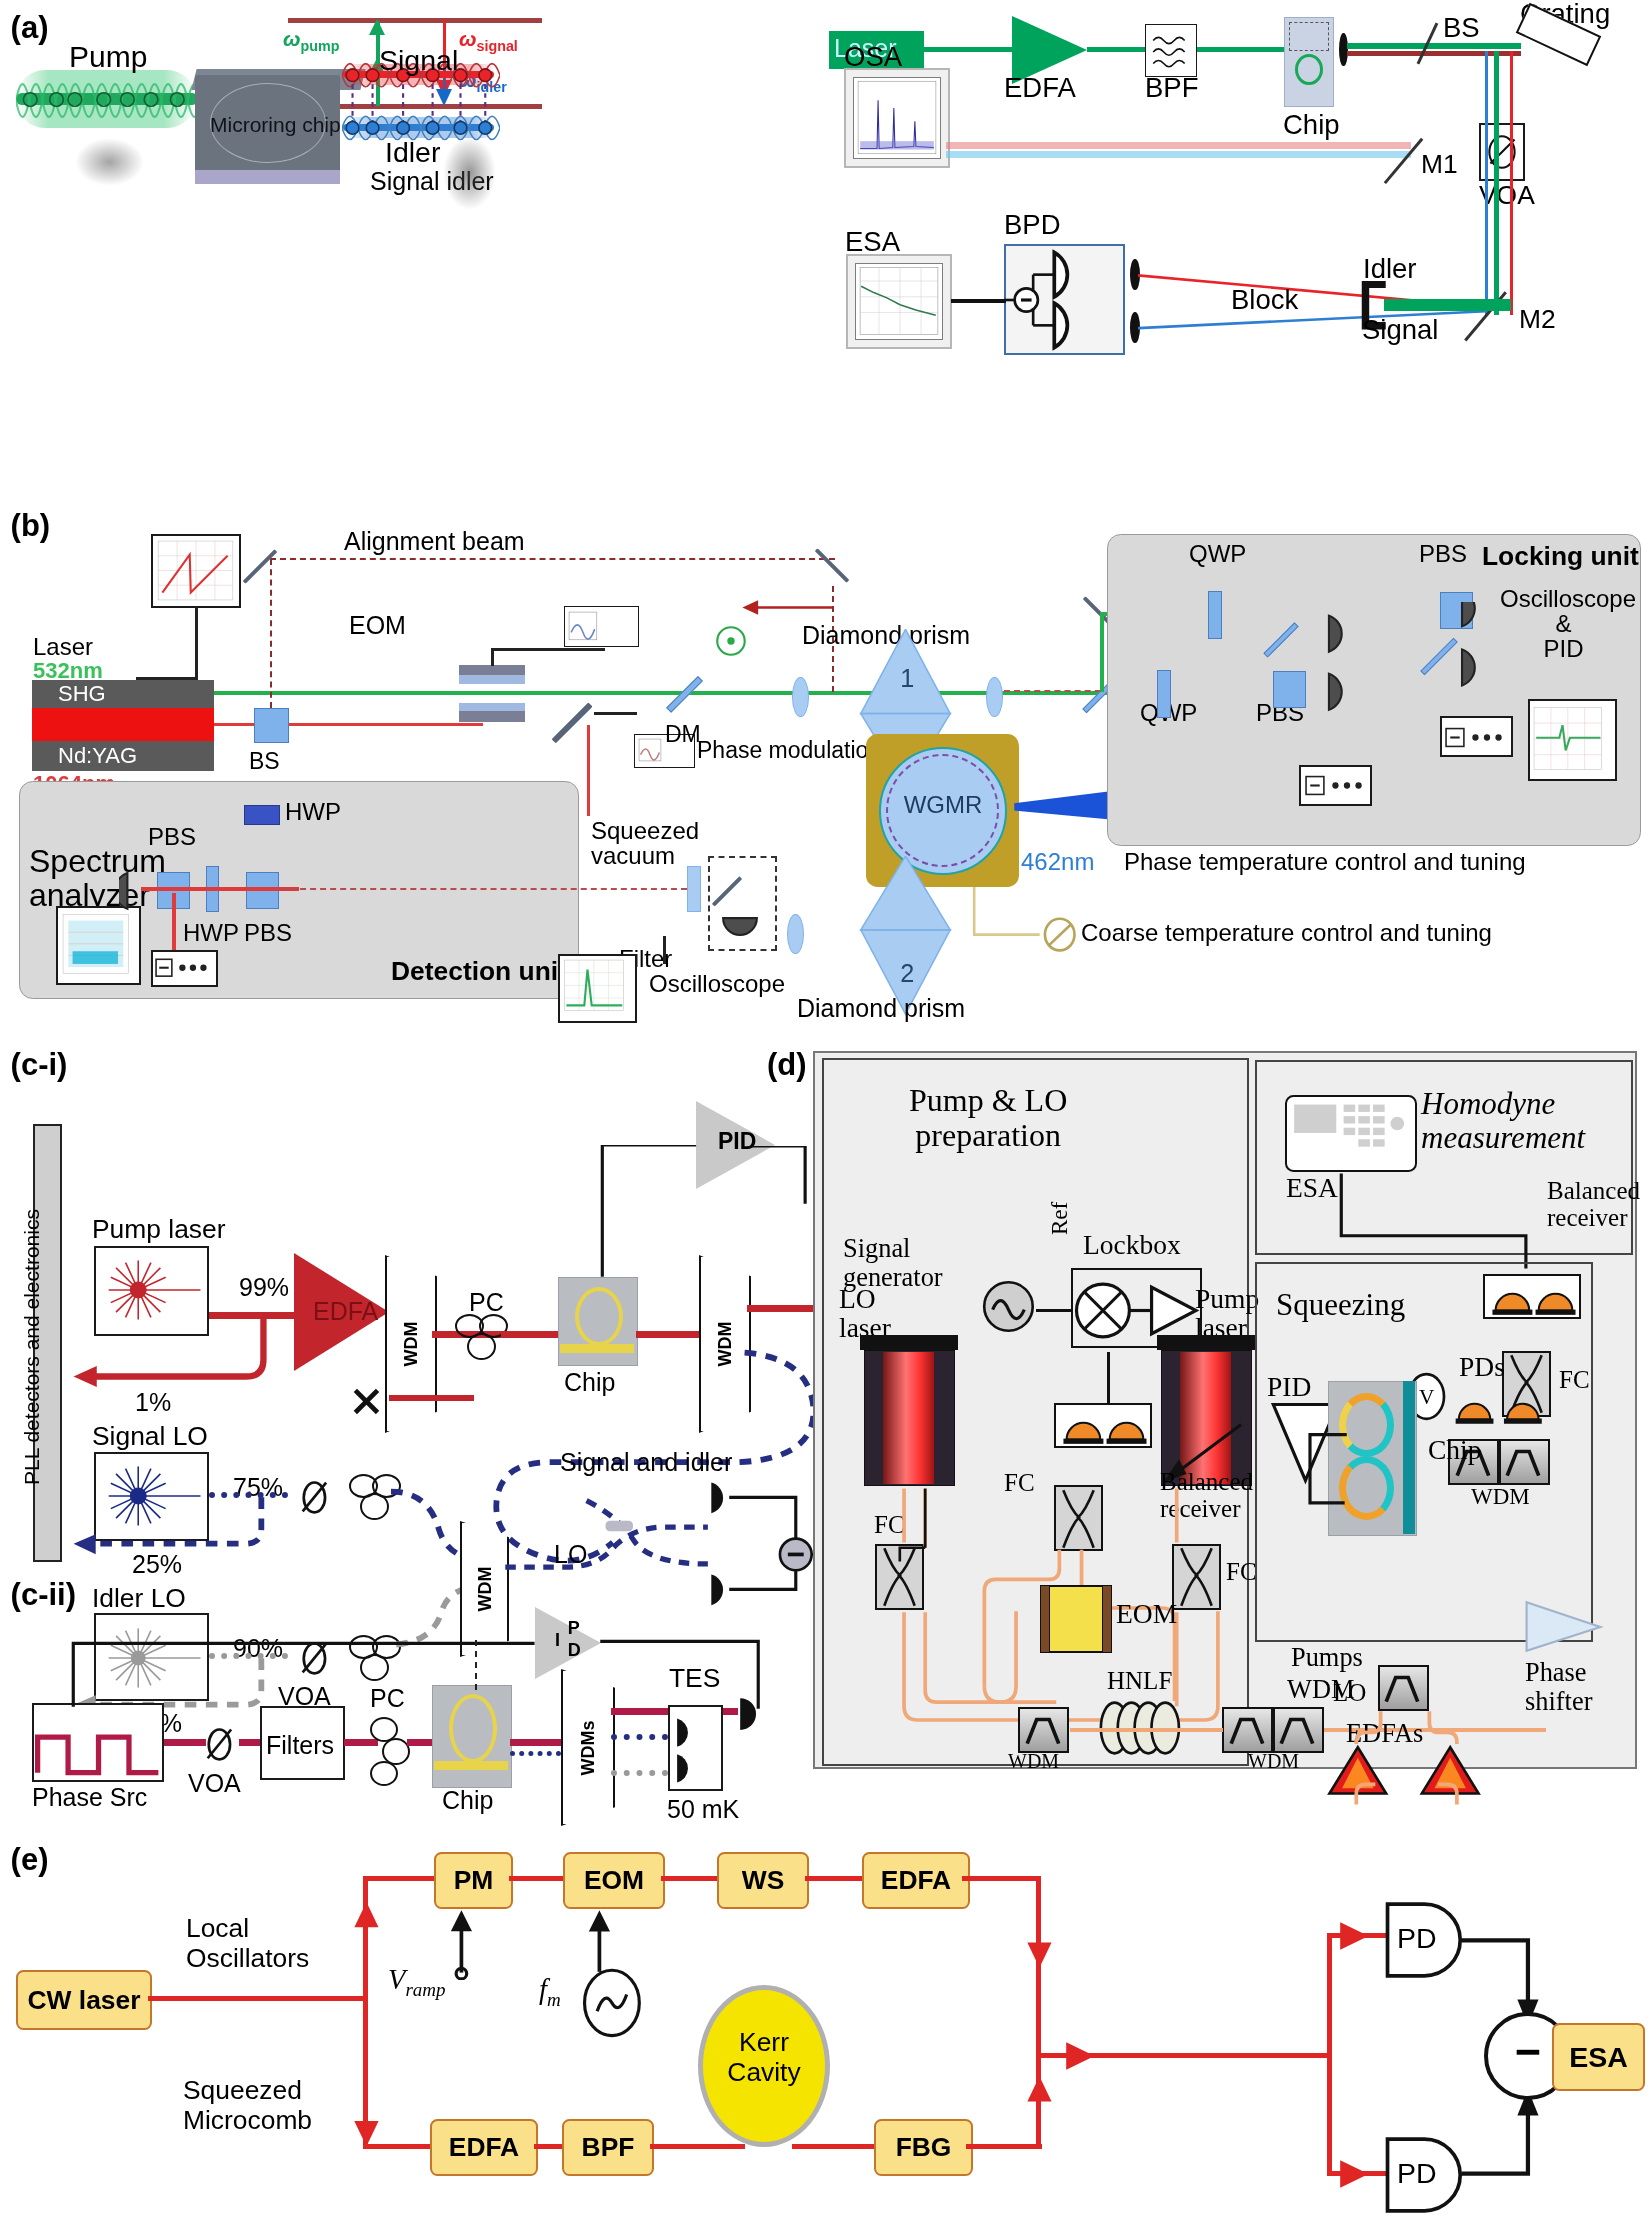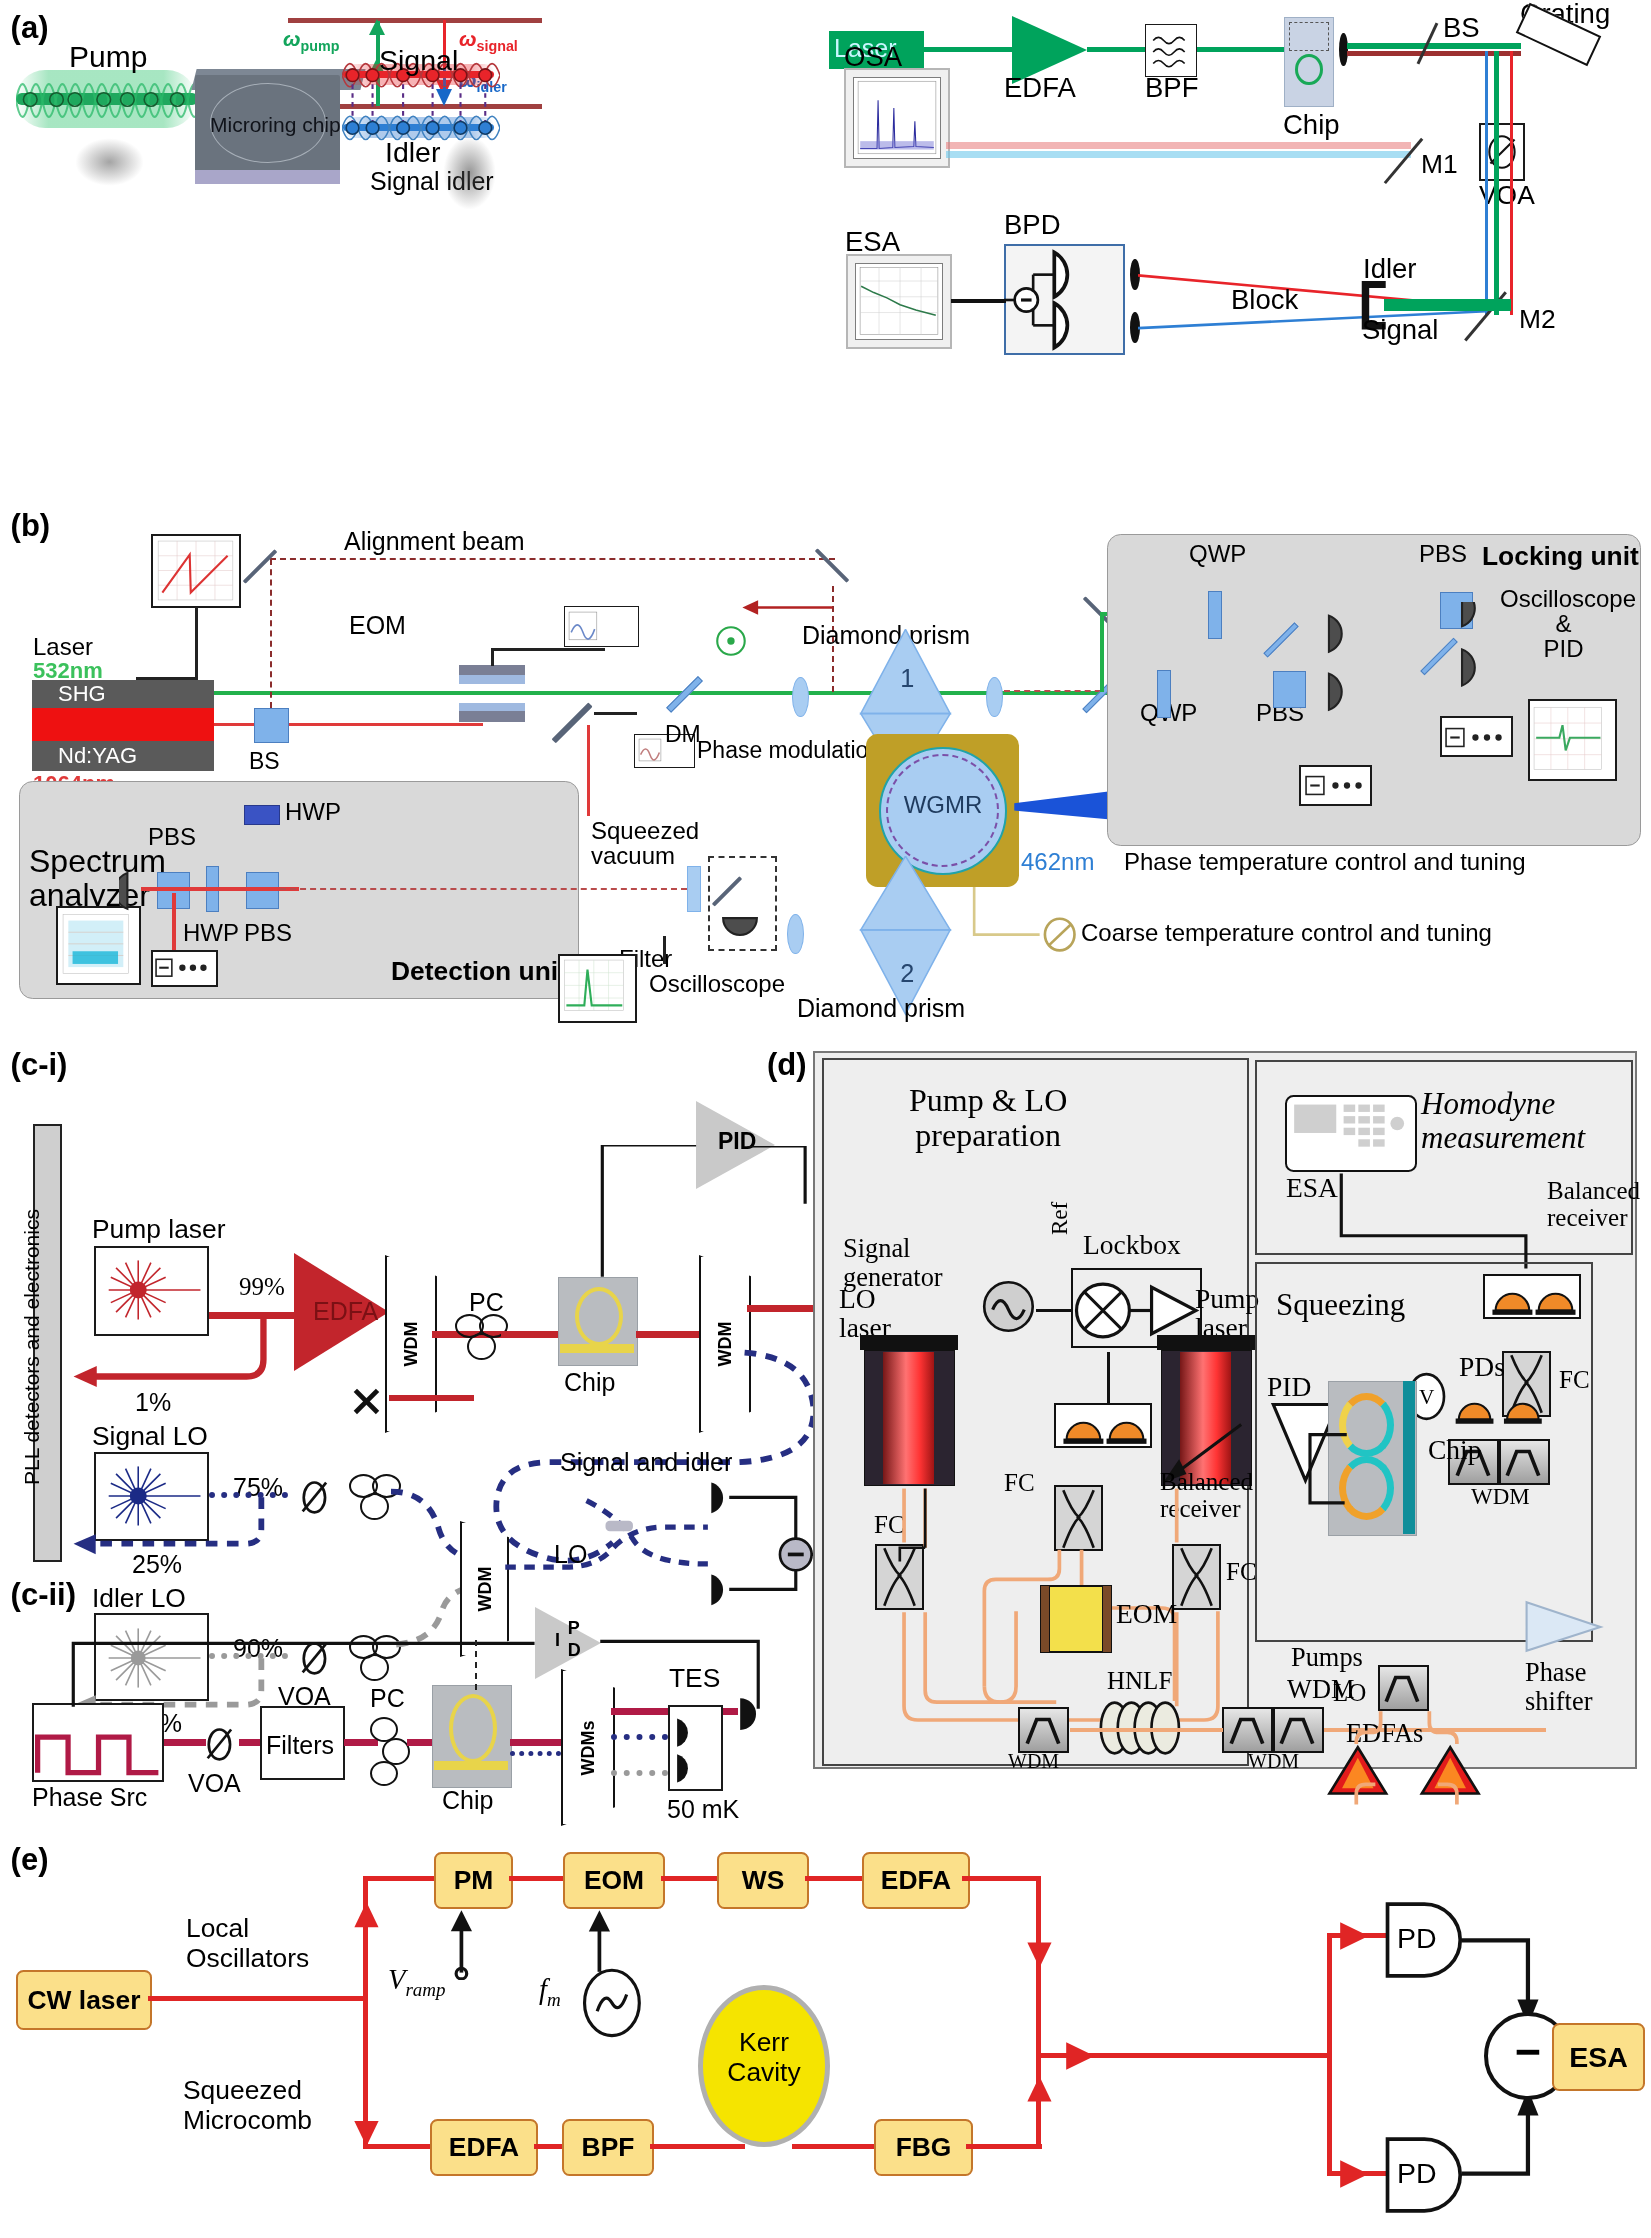--- a/index.html
+++ b/index.html
@@ -473,21 +473,21 @@
         <line x1="16" y1="72" x2="190" y2="72"></line>
       <line x1="30" y1="30" x2="114" y2="114"></line>
         <line x1="114" y1="30" x2="30" y2="114"></line>
       <line x1="48" y1="20" x2="96" y2="124"></line>
         <line x1="96" y1="20" x2="48" y2="124"></line>
       <line x1="20" y1="48" x2="124" y2="96"></line>
         <line x1="20" y1="96" x2="124" y2="48"></line>
     </g>
     <circle cx="72" cy="72" r="16" fill="#c2252c"></circle>
   </svg>
-  <div class="lbl" style="left:239px;top:1274px;font-size:25px;font-family:Liberation Serif, serif;">99%</div>
+  <div class="lbl" style="left:239px;top:1274px;font-size:25px;">99%</div>
   <div class="ln" style="left:209px;top:1312px;width:86px;height:7.4px;background:#c2252c;"></div>
   <svg style="position:absolute;left:63px;top:1312px;width:211px;height:111px;" viewBox="0 0 400 210" width="211" height="111">
     <path d="M380 10 v 80 q0 32 -32 32 H 60" fill="none" stroke="#c2252c" stroke-width="12"></path>
     <polygon points="20,122 64,102 64,142" fill="#c2252c"></polygon>
   </svg>
   <div class="lbl" style="left:135px;top:1389px;font-size:25px;">1%</div>
   <div class="ln tri-right" style="left:294px;top:1253px;border-width:59px 0 59px 95px;border-color:transparent transparent transparent #c2252c;"></div>
   <div class="lbl" style="left:313px;top:1298px;font-size:25px;color:#7b1014;">EDFA</div>
   <svg style="position:absolute;left:349px;top:1384px;width:37px;height:37px;" viewBox="0 0 70 70" width="37" height="37">
     <line x1="12" y1="12" x2="54" y2="54" stroke="#111" stroke-width="9"></line>

